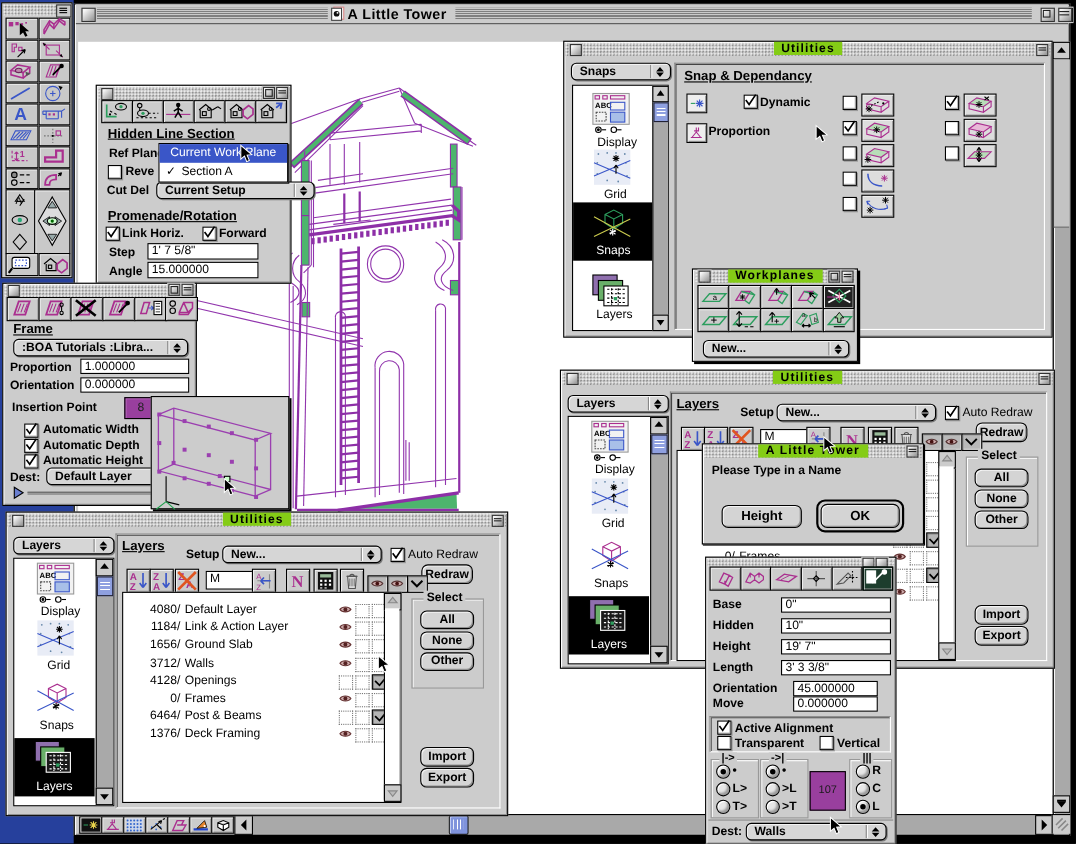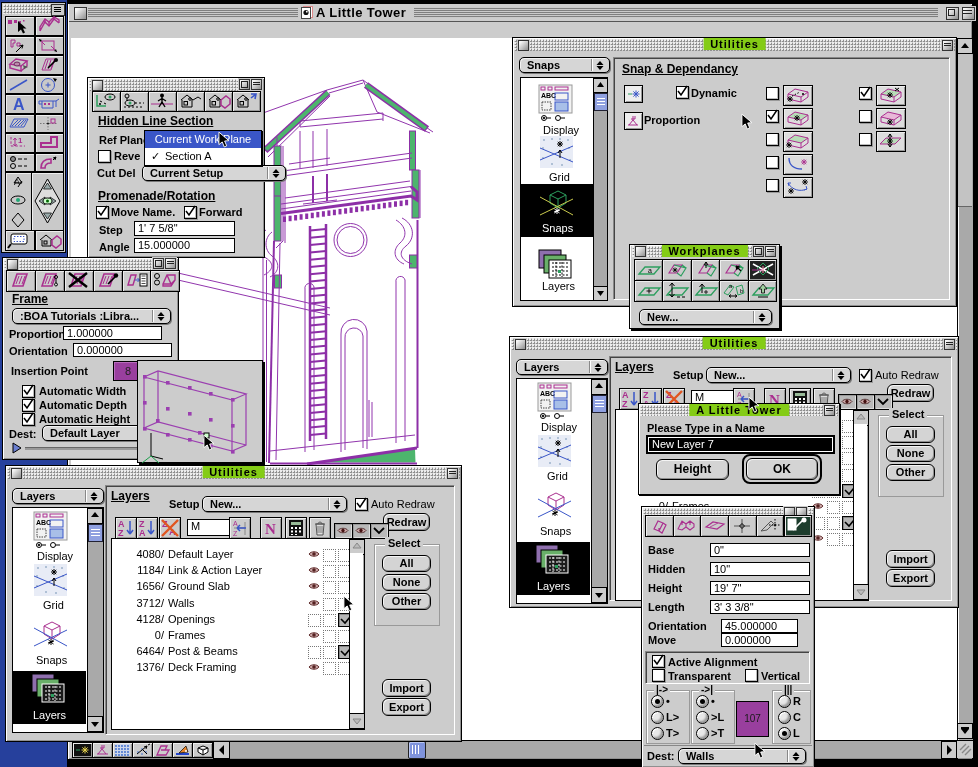--- a/index.html
+++ b/index.html
@@ -520,21 +520,21 @@
             <path d="M7,2 l3.5,4 h-7 Z M7,11 l3.5,-4 h-7 Z" fill="#000"></path>
           </svg>
         </span>
       </div>
       <div class="ulh" style="left:10px;top:111px;">Promenade/Rotation</div>
       <div class="cb" style="left:8px;top:128px;">
         <svg width="13" height="13" style="left:-1px;top:-2px">
           <path d="M2,6 L5,10 L11,1" stroke="#000" stroke-width="1.5" fill="none"></path>
         </svg>
       </div>
-      <div class="lbl" style="left:23px;top:128px;">Move Name.</div>
+      <div class="lbl" style="left:23px;top:128px;">Link Horiz.</div>
       <div class="cb" style="left:96px;top:128px;">
         <svg width="13" height="13" style="left:-1px;top:-2px">
           <path d="M2,6 L5,10 L11,1" stroke="#000" stroke-width="1.5" fill="none"></path>
         </svg>
       </div>
       <div class="lbl" style="left:111px;top:128px;">Forward</div>
       <div class="lbl" style="left:11px;top:146px;">Step</div>
       <div class="field" style="left:46px;top:143px;width:96px;height:13px;">1' 7 5/8"</div>
       <div class="lbl" style="left:11px;top:163px;">Angle</div>
       <div class="field" style="left:46px;top:160px;width:96px;height:13px;">15.000000</div>
@@ -601,21 +601,21 @@
       <div class="ulh" style="left:9px;top:34px;">Frame</div>
       <div class="popup" style="left:9px;top:50px;width:157px;height:14px;">
         <span class="pt">:BOA Tutorials :Libra...</span>
         <span class="parr">
           <svg width="15" height="13" style="left:1px;top:0">
             <path d="M7,2 l3.5,4 h-7 Z M7,11 l3.5,-4 h-7 Z" fill="#000"></path>
           </svg>
         </span>
       </div>
       <div class="lbl" style="left:6px;top:70px;">Proportion</div>
-      <div class="field" style="left:60px;top:68px;width:94px;height:12px;">1.000000</div>
+      <div class="field" style="left:70px;top:68px;width:94px;height:12px;">1.000000</div>
       <div class="lbl" style="left:6px;top:87px;">Orientation</div>
       <div class="field" style="left:70px;top:85px;width:94px;height:12px;">0.000000</div>
       <div class="lbl" style="left:8px;top:107px;">Insertion Point</div>
       <div class="w" style="left:110px;top:103px;width:28px;height:18px;background:#993f9e;border:1px solid #000;box-shadow:inset 1px 1px 0 #b86cbc;color:#222;font-size:11px;text-align:center;line-height:18px;">8</div>
       <div class="cb" style="left:19px;top:127px;">
         <svg width="13" height="13" style="left:-1px;top:-2px">
           <path d="M2,6 L5,10 L11,1" stroke="#000" stroke-width="1.5" fill="none"></path>
         </svg>
       </div>
       <div class="lbl" style="left:36px;top:127px;">Automatic Width</div>
@@ -1224,21 +1224,20 @@
         <div class="btn" style="left:276px;top:212px;width:47px;height:16px;line-height:16px;">Export</div>
       </div>
     </div>
     <div class="win" style="left:638px;top:403px;width:200px;height:90px;box-shadow:1px 1px 0 #000, inset 1px 1px 0 #fff;">
       <div class="tbd" style="left:1px;top:1px;width:198px;height:11px;"></div>
       <div class="box" style="left:185px;top:1px;"></div>
       <div class="w" style="left:187px;top:4px;width:7px;height:1px;background:#222;"></div>
       <div class="w" style="left:187px;top:6px;width:7px;height:1px;background:#222;"></div>
       <div class="ttl" style="left:50%;transform:translateX(-50%);top:0px;">A Little Tower</div>
       <div class="lbl" style="left:8px;top:18px;">Please Type in a Name</div>
-      <div class="w" style="left:8px;top:32px;width:181px;height:15px;background:#000;border:1px solid #000;box-shadow:0 0 0 1px #000, inset 0 0 0 1px #fff;color:#fff;font-size:11px;line-height:15px;padding-left:4px;">New Layer 7</div>
       <div class="btn" style="left:17px;top:55px;width:71px;height:19px;line-height:19px;font-size:12px;">Height</div>
       <div class="defring" style="left:103px;top:50px;width:76px;height:26px;"></div>
       <div class="btn" style="left:107px;top:54px;width:70px;height:20px;line-height:20px;font-size:12px;">OK</div>
     </div>
     <div class="win" id="u3" style="left:5px;top:465px;width:455px;height:275px;">
       <div class="tbd" style="left:1px;top:1px;width:453px;height:12px;"></div>
       <div class="box" style="left:5px;top:2px;"></div>
       <div class="box" style="left:441px;top:2px;"></div>
       <div class="w" style="left:443px;top:5px;width:7px;height:1px;background:#222;"></div>
       <div class="w" style="left:443px;top:7px;width:7px;height:1px;background:#222;"></div>

